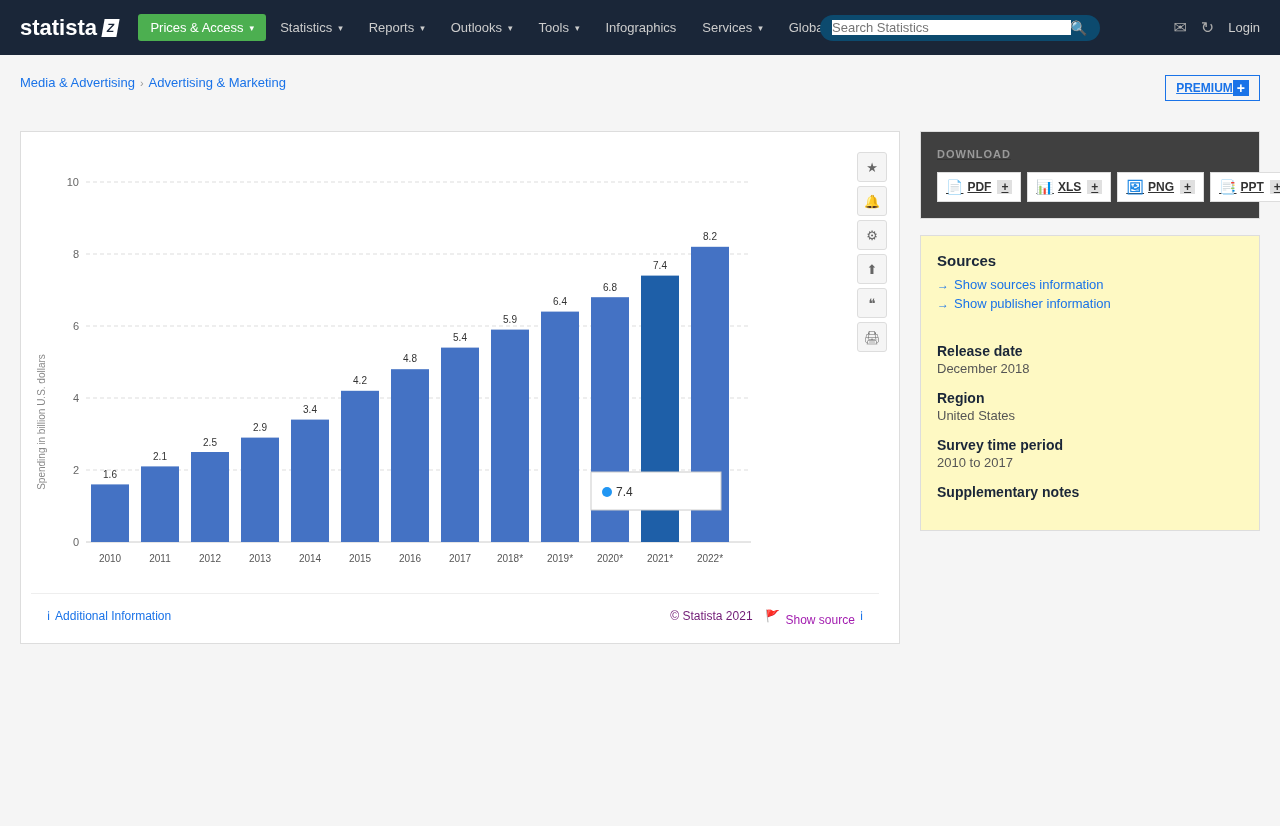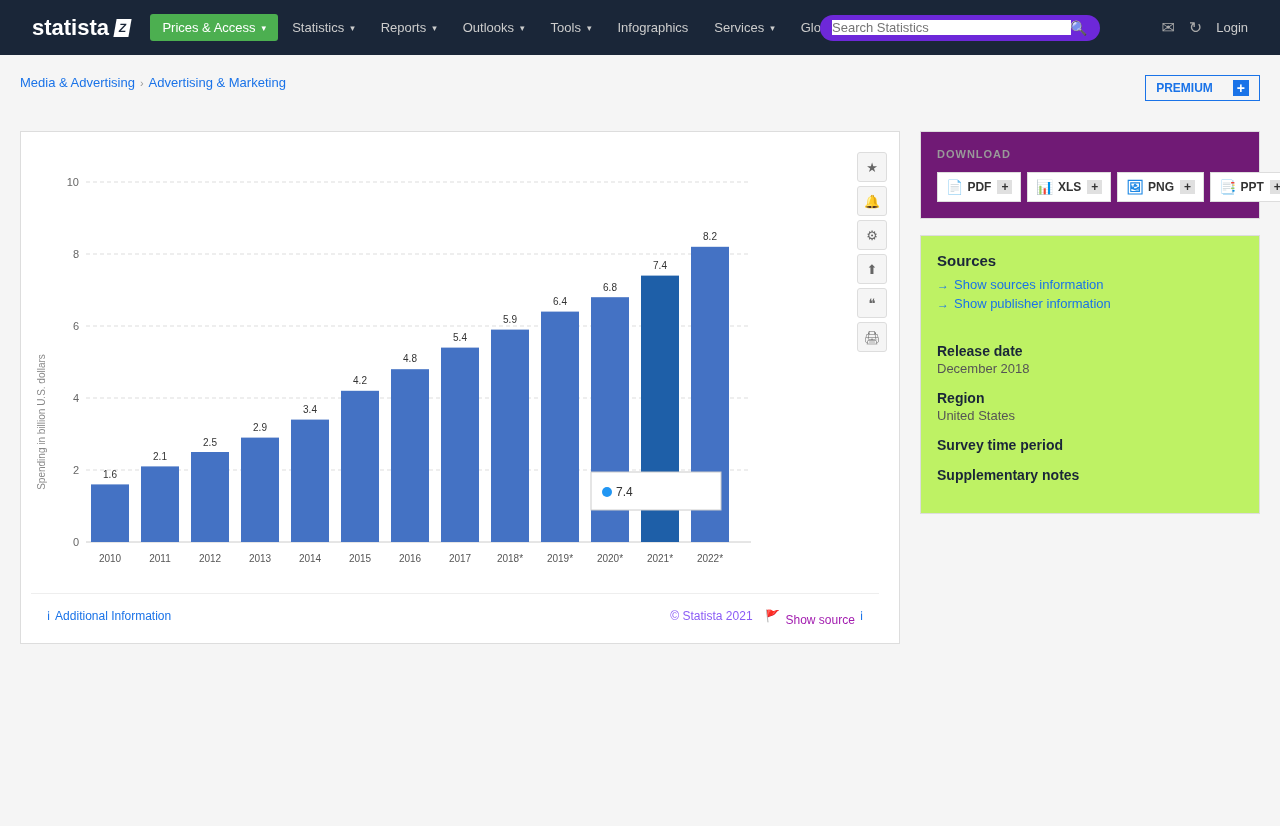--- a/index.html
+++ b/index.html
@@ -1,21 +1,21 @@
 <!DOCTYPE html>
 <html><head>
   <meta charset="utf-8">
   <style>
     * { box-sizing: border-box; margin: 0; padding: 0; }
     body { font-family: Arial, sans-serif; background: #f5f5f5; color: #333; font-size: 14px; }
 
     
     .navbar {
       background: #1a2638;
-      padding: 0 32px;
+      padding: 0 20px;
       display: flex;
       align-items: center;
       height: 55px;
       position: relative;
     }
     .navbar-logo {
       color: #fff;
       font-size: 22px;
       font-weight: bold;
       margin-right: 20px;
@@ -86,21 +86,21 @@
     
     .search-bar-container {
       position: absolute;
       right: 180px;
       top: 50%;
       transform: translateY(-50%);
     }
     .search-bar {
       display: flex;
       align-items: center;
-      background: #6d28d9;
+      background: #0c4a6e;
       border-radius: 20px;
       padding: 5px 12px;
       width: 280px;
     }
     .search-input {
       border: none;
       outline: none;
       width: 100%;
       font-size: 13px;
       color: #333;
@@ -130,22 +130,23 @@
     }
     .breadcrumb-sep { color: #999; font-size: 11px; }
     .premium-badge {
       border: 1px solid #1a73e8;
       color: #1a73e8;
       padding: 4px 10px;
       font-size: 12px;
       font-weight: bold;
       display: flex;
       align-items: center;
-      gap: 20px;
-      cursor: pointer;
+      gap: 0;
+      cursor: pointer;
+      text-decoration: underline;
     }
     .premium-plus {
       background: #1a73e8;
       color: #fff;
       padding: 0 4px;
       font-size: 14px;
       font-weight: bold;
     }
 
     
@@ -226,36 +227,37 @@
       display: flex;
       align-items: center;
       gap: 5px;
     }
     .show-source {
       color: #a21caf;
       cursor: pointer;
       margin-top: 9px;
     }
     .copyright {
-      color: #8b5cf6;
+      color: #701a75;
       margin-right: 8px;
     }
 
     
     .sidebar {
       width: 360px;
       padding-left: 20px;
     }
 
     
     .download-section {
-      background: #701a75;
+      background: #404040;
       border: 1px solid #ddd;
       padding: 16px;
       margin-bottom: 16px;
+      text-decoration: underline;
     }
     .download-title {
       font-size: 11px;
       font-weight: bold;
       color: #999;
       letter-spacing: 1px;
       text-transform: uppercase;
       margin-bottom: 12px;
     }
     .download-buttons {
@@ -284,21 +286,21 @@
       font-size: 12px;
       margin-left: 2px;
     }
     .pdf-icon { color: #e53935; }
     .xls-icon { color: #43a047; }
     .png-icon { color: #1e88e5; }
     .ppt-icon { color: #fb8c00; }
 
     
     .sources-section {
-      background: #bef264;
+      background: #fef9c3;
       border: 1px solid #ddd;
       padding: 16px;
       margin-bottom: 0;
     }
     .section-heading {
       font-size: 15px;
       font-weight: bold;
       color: #1a2638;
       margin-bottom: 8px;
     }
@@ -556,20 +558,21 @@
         <div class="meta-item">
           <div class="meta-label">Release date</div>
           <div class="meta-value">December 2018</div>
         </div>
         <div class="meta-item">
           <div class="meta-label">Region</div>
           <div class="meta-value">United States</div>
         </div>
         <div class="meta-item">
           <div class="meta-label">Survey time period</div>
+          <div class="meta-value">2010 to 2017</div>
         </div>
         <div class="meta-item">
           <div class="meta-label">Supplementary notes</div>
         </div>
       </div>
     </div>
 
   </div>
 </div>
 

